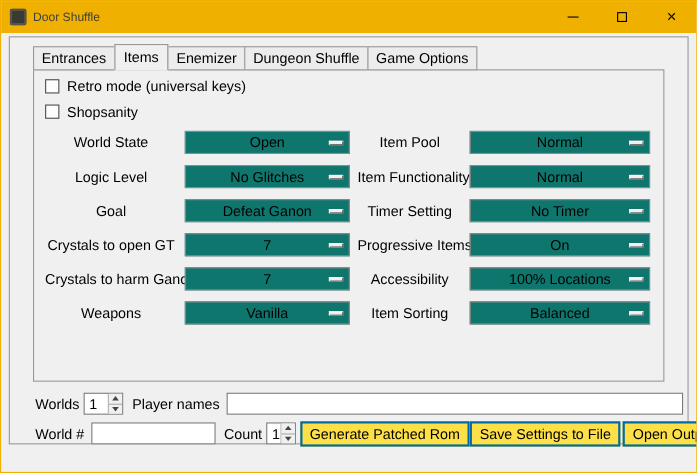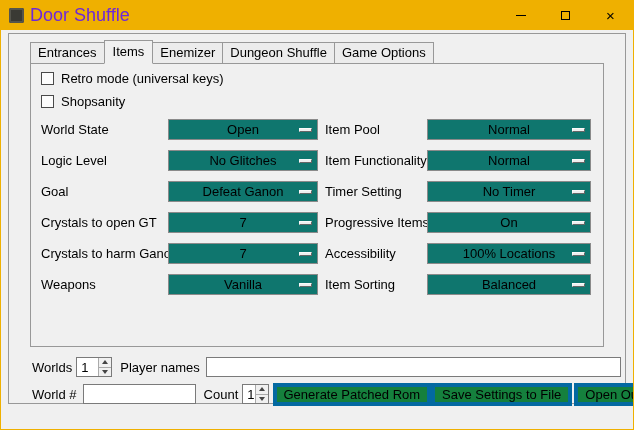--- a/index.html
+++ b/index.html
@@ -4,21 +4,21 @@
 <style>
   * { box-sizing: border-box; margin: 0; padding: 0; }
   html,body { width: 634px; height: 430px; }
   body { font-family: "Liberation Sans", sans-serif; font-size: 13px; color: #000; background: #fff; }
 
   .window { width: 634px; height: 430px; border: 1px solid #efb000; background: #f0f0f0; position: relative; overflow: hidden; }
 
   
   .titlebar { height: 29px; background: #efb000; display: flex; align-items: center; }
   .app-icon { width: 15px; height: 15px; margin-left: 8px; background: #3a3a34; border-radius: 2px; box-shadow: inset 0 0 0 2px #55554c; flex: none; }
-  .title { margin-left: 6px; font-size: 18px; color: #6d28d9; flex: 1 1 auto; white-space: nowrap; }
+  .title { margin-left: 6px; font-size: 11px; color: #404040; flex: 1 1 auto; white-space: nowrap; }
   .win-controls { display: flex; height: 100%; }
   .win-btn { width: 45px; height: 100%; display: flex; align-items: center; justify-content: center; cursor: default; }
   .glyph-min { width: 10px; height: 1px; background: #000; display: block; }
   .glyph-max { width: 9px; height: 9px; border: 1px solid #000; display: block; }
   .glyph-close { font-size: 15px; line-height: 1; color: #000; }
 
   .client { padding-top: 3px; height: 400px; }
 
   
   .tabbar { display: flex; align-items: flex-end; position: relative; z-index: 2; }
@@ -32,40 +32,40 @@
   .inner-tabbar { margin-left: 0; }
   .inner-pane { width: 574px; height: 284px; border: 1px solid #989898; background: #f0f0f0; padding: 7px 10px; position: relative; z-index: 1; }
 
   
   .check-row { display: flex; align-items: center; height: 15px; margin-bottom: 8px; cursor: default; }
   .checkbox { width: 13px; height: 13px; border: 1px solid #4a4a4a; background: #fdfdfd; flex: none; }
   .check-label { margin-left: 7px; white-space: nowrap; }
 
   
   .settings-grid { margin-top: 10px; display: grid; grid-template-columns: 120px 150px 95px 164px; column-gap: 7px; row-gap: 10px; align-items: center; }
-  .set-label { text-align: left; white-space: nowrap; }
+  .set-label { text-align: center; white-space: nowrap; }
   .dropdown { height: 21px; border: 1px solid #8a8a8a; background: #0f766e; display: flex; align-items: center; justify-content: center; position: relative; cursor: default; }
   .dd-value { white-space: nowrap; }
   .dd-indicator { position: absolute; right: 5px; top: 8px; width: 13px; height: 4px; background: #efefef; border: 1px solid; border-color: #fafafa #666 #666 #fafafa; }
 
   
   .bottom { margin-top: 9px; padding-left: 2px; padding-right: 0; }
   .brow { display: flex; align-items: center; }
   .brow1 { height: 22px; }
   .brow2 { margin-top: 4px; height: 24px; }
   .blabel { white-space: nowrap; }
   .entry { height: 20px; border: 1px solid #7a7a7a; background: #fff; font-family: "Liberation Sans", sans-serif; font-size: 13px; padding: 1px 4px; outline: none; }
   .spinbox { width: 36px; height: 20px; border: 1px solid #7a7a7a; background: #fff; display: flex; }
   .spin-value { flex: 1; padding-left: 4px; display: flex; align-items: center; }
   .spin-arrows { width: 13px; display: flex; flex-direction: column; border-left: 1px solid #aaa; }
   .spin-cell { flex: 1; background: #f0f0f0; display: flex; align-items: center; justify-content: center; }
   .spin-cell + .spin-cell { border-top: 1px solid #aaa; }
   .tri-up { width: 0; height: 0; border-left: 3px solid transparent; border-right: 3px solid transparent; border-bottom: 4px solid #444; }
   .tri-down { width: 0; height: 0; border-left: 3px solid transparent; border-right: 3px solid transparent; border-top: 4px solid #444; }
-  .btn { height: 23px; border: 4px solid #0369a1; background: #15803d; font-family: "Liberation Sans", sans-serif; font-size: 13px; padding: 0 7px; white-space: nowrap; cursor: default; }
+  .btn { height: 23px; border: 2px solid #0369a1; background: #fde047; font-family: "Liberation Sans", sans-serif; font-size: 13px; padding: 0 7px; white-space: nowrap; cursor: default; }
   .spacer { flex: 1 1 auto; }
   .ml8 { margin-left: 8px; } .ml6 { margin-left: 6px; } .ml4 { margin-left: 4px; } .ml2 { margin-left: 2px; }
   .players-entry { flex: 1 1 auto; margin-right: 2px; }
   .seed-entry { width: 113px; }
 </style>
 </head>
 <body>
 
 <div class="window">
 

